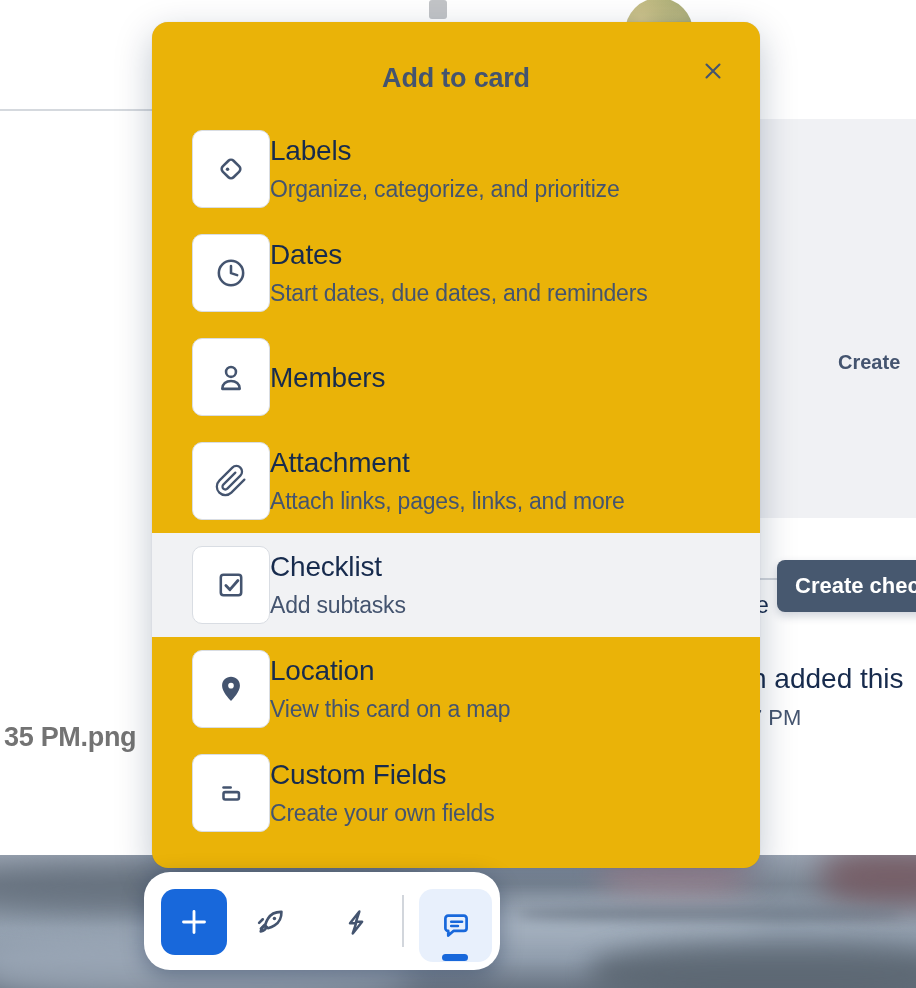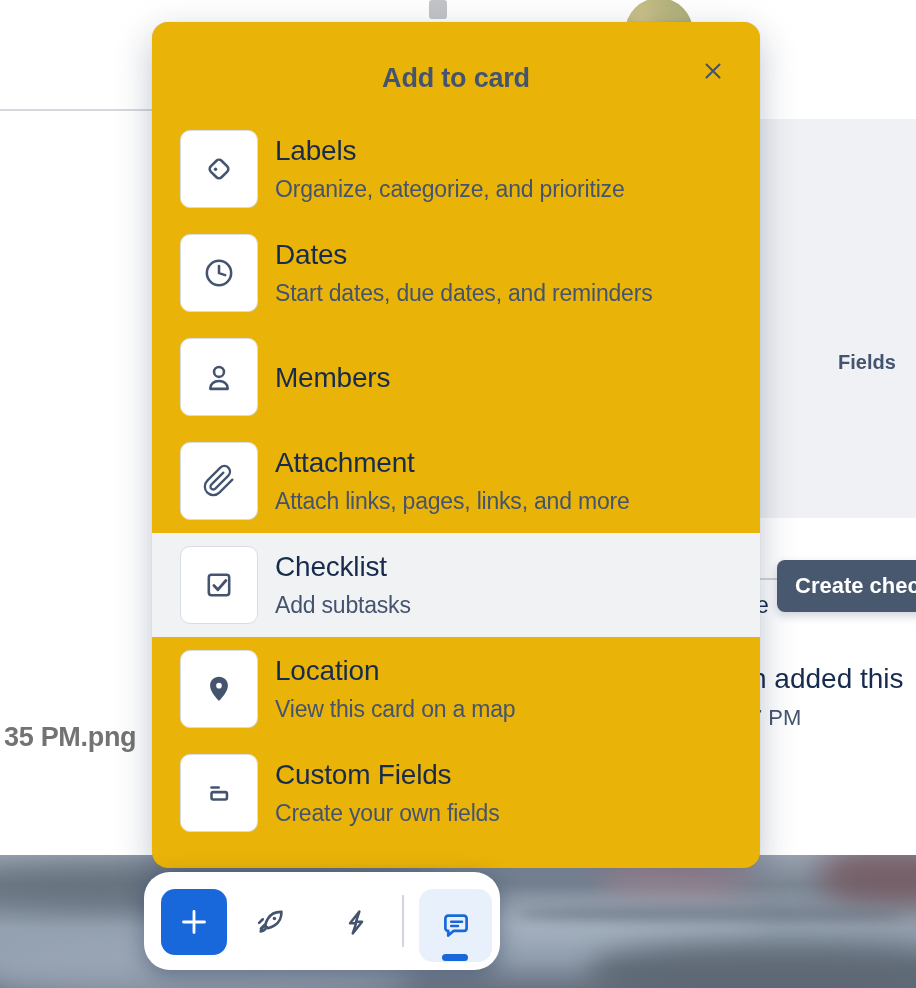--- a/index.html
+++ b/index.html
@@ -39,21 +39,21 @@
   .blob-light-bl{left:-20px;top:78px;width:430px;height:70px;background:#9fabba;filter:blur(15px);opacity:.7;}
 
   
   .modal{position:absolute;left:152px;top:22px;width:608px;height:846px;background:#eab308;border-radius:16px;
          z-index:10;box-shadow:0 12px 36px rgba(9,30,66,.25),0 0 1px rgba(9,30,66,.2);}
   .modal-title{position:absolute;left:0;top:41px;width:100%;text-align:center;font-size:27px;font-weight:700;
                color:#44546F;letter-spacing:-0.2px;}
   .modal-close{position:absolute;top:34px;right:32px;width:30px;height:30px;display:flex;align-items:center;
                justify-content:center;color:#44546F;cursor:pointer;border-radius:6px;background:transparent;border:none;padding:0;}
   .rows{position:absolute;left:0;top:95px;width:100%;}
-  .row{height:104px;display:flex;align-items:center;gap:17px;padding-left:28px;box-sizing:border-box;}
+  .row{height:104px;display:flex;align-items:center;padding-left:40px;box-sizing:border-box;}
   .row.highlighted{background:#F1F2F4;}
   .icon-box{width:78px;height:78px;border:1px solid #D9DDE3;border-radius:10px;background:#fff;flex:0 0 auto;
             display:flex;align-items:center;justify-content:center;color:#44546F;box-sizing:border-box;}
   .row-text{display:flex;flex-direction:column;justify-content:center;}
   .row-title{font-size:28px;line-height:33px;color:#172B4D;letter-spacing:-0.2px;}
   .row-subtitle{font-size:23px;line-height:29px;color:#44546F;margin-top:8px;letter-spacing:-0.2px;}
 
   
   .tooltip{position:absolute;left:777px;top:560px;height:52px;line-height:52px;padding:0 18px;border-radius:8px;
            background:#47586F;color:#fff;font-size:22px;font-weight:600;white-space:nowrap;z-index:12;
@@ -72,21 +72,21 @@
   .tb-underline{position:absolute;left:298px;top:82px;width:26px;height:7px;border-radius:3.5px;background:#1868DB;}
 </style>
 </head>
 <body>
 
 <div class="stage">
 
   <div class="bg-divider"></div>
   <div class="bg-filename">35 PM.png</div>
   <div class="bg-right-panel"></div>
-  <div class="bg-preview">Fields</div>
+  <div class="bg-preview">Create</div>
   <div class="bg-gray-line"></div>
   <div class="bg-partial-e">e</div>
   <div class="bg-activity">n added this</div>
   <div class="bg-time">7 PM</div>
   <div class="bg-graybar"></div>
   <div class="bg-avatar"></div>
 
   <div class="bg-band">
     <div class="blob blob-dark-left"></div>
     <div class="blob blob-pink"></div>

